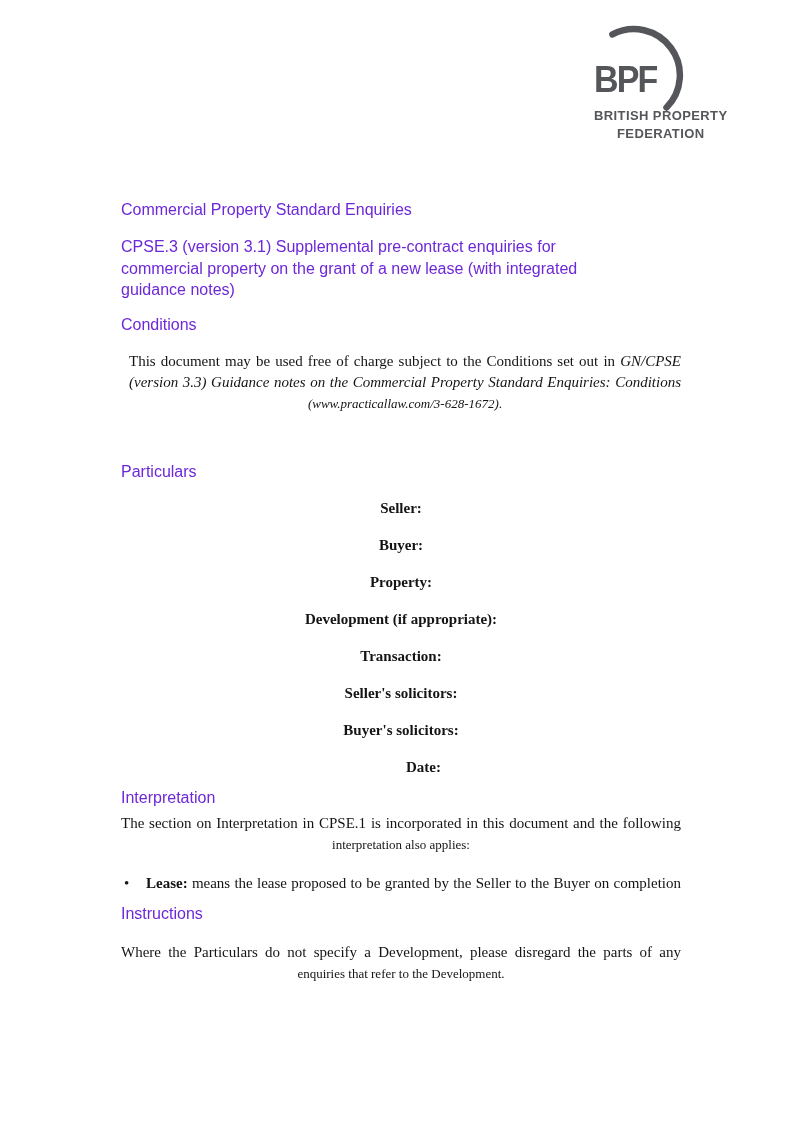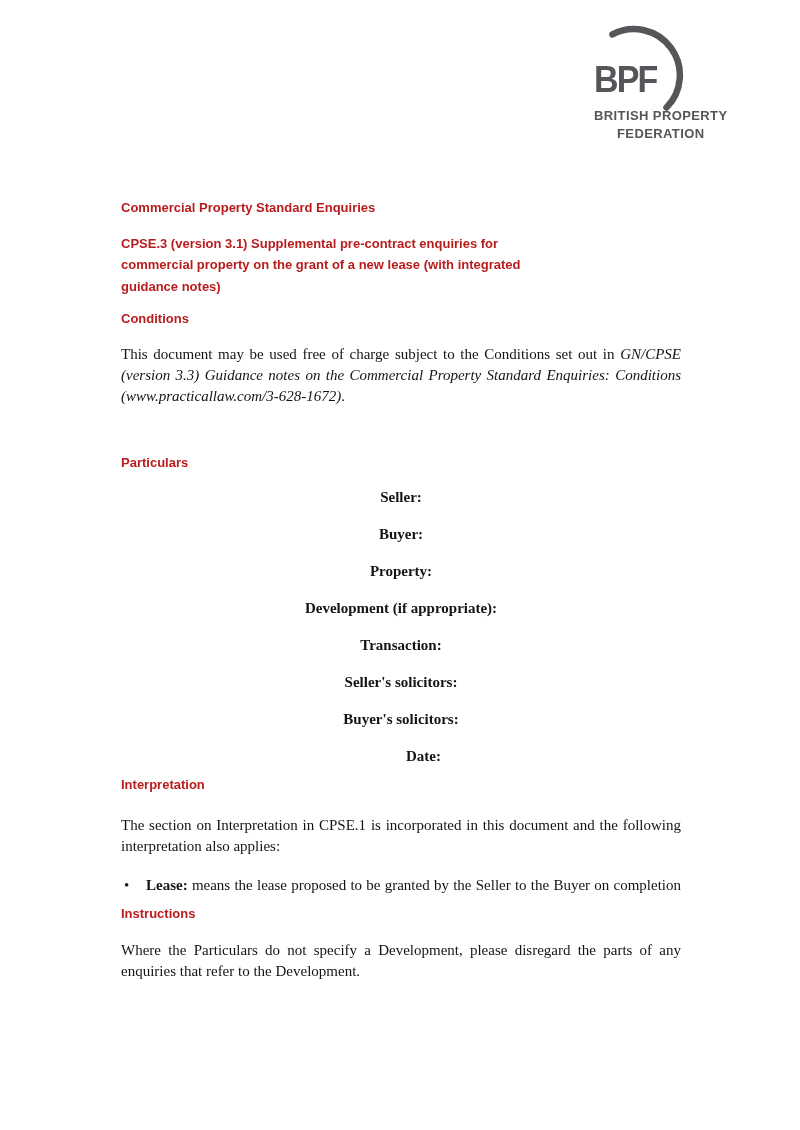--- a/index.html
+++ b/index.html
@@ -52,53 +52,53 @@
   
   .page {
     position: absolute;
     left: 121px;
     top: 0;
     width: 560px;
     padding-top: 200px;
   }
   .hd {
     font-family: "Liberation Sans", sans-serif;
-    font-weight: bold;
-    font-size: 13px;
+    font-weight: normal;
+    font-size: 16px;
     line-height: 1.2;
-    color: #b91c1c;
+    color: #6d28d9;
   }
   .title { margin: 0 0 17px 0; }
   .subtitle { margin: 0 0 14px 0; }
   .subtitle .sline { line-height: 21.5px; }
   .sec-hd { margin: 0 0 17px 0; }
 
   .serif { font-size: 15px; line-height: 21px; }
   .jl {
     text-align: justify;
     text-align-last: justify;
     white-space: nowrap;
     line-height: 21px;
     font-size: 15px;
   }
-  .ll { text-align: left; line-height: 21px; font-size: 15px; }
+  .ll { text-align: center; line-height: 21px; font-size: 13px; }
   .it { font-style: italic; }
   .bold { font-weight: bold; }
 
-  .conditions-para { margin: 0 0 48px 0; }
+  .conditions-para { margin: 0 0 48px 8px; }
   .particulars-hd { margin: 0 0 19px 0; }
   .pfield {
     font-weight: bold;
     font-size: 15px;
     line-height: 17px;
     margin: 0 0 20px 0;
     text-align: center;
   }
   .pfield-last { margin-bottom: 12px; margin-left: 45px; }
-  .interp-hd { margin: 0 0 22px 0; }
+  .interp-hd { margin: 0 0 6px 0; }
   .interp-intro { margin: 0 0 18px 0; }
 
   .bullet-item { position: relative; margin: 0 0 10px 0; }
   .bullet-marker {
     position: absolute;
     left: 3px;
     top: 0;
     font-size: 15px;
     line-height: 21px;
   }

